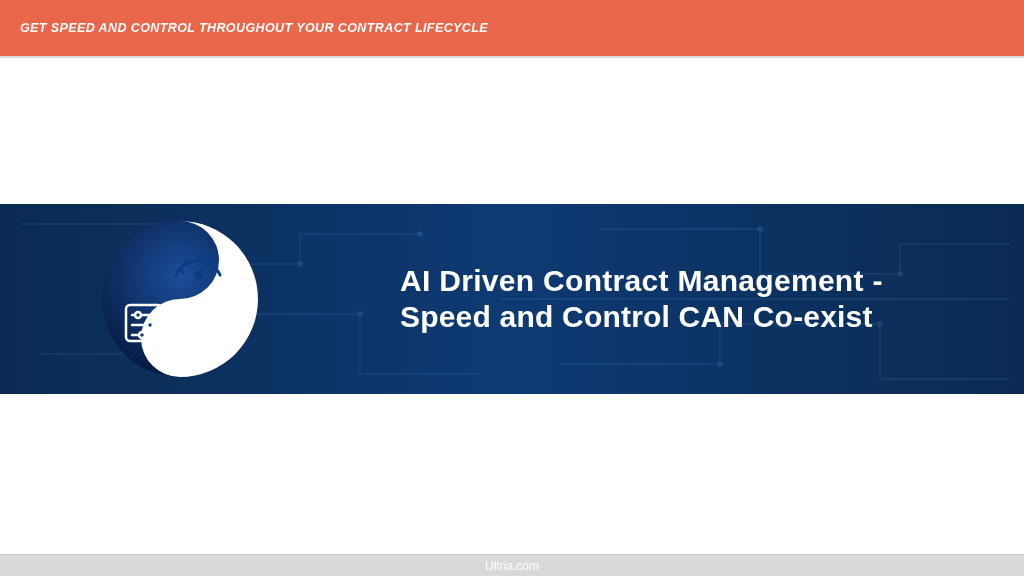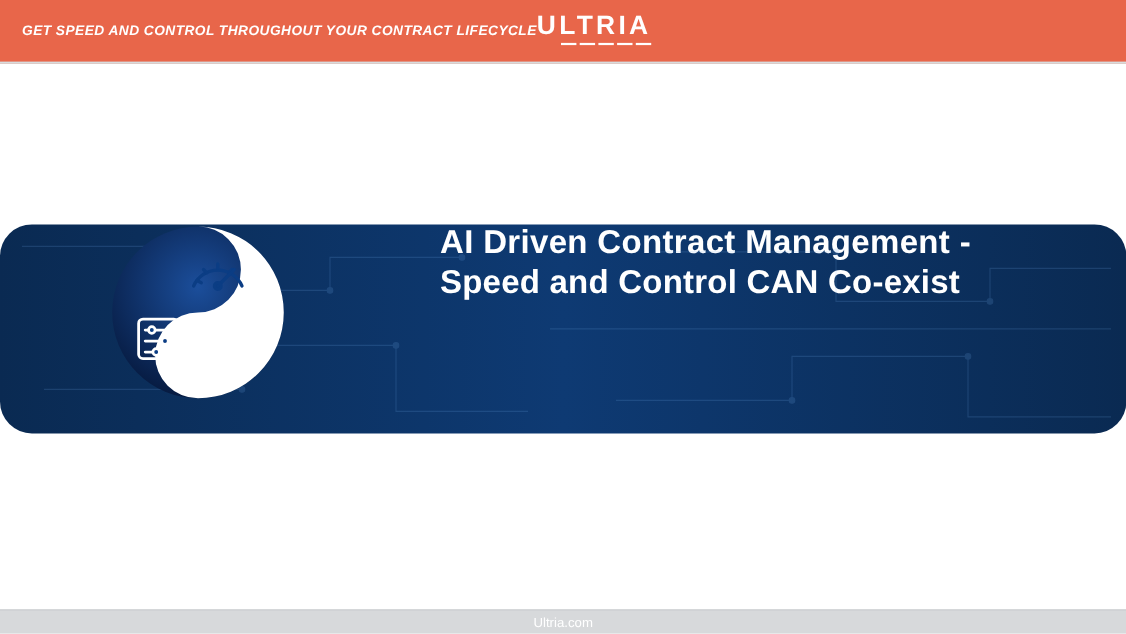--- a/index.html
+++ b/index.html
@@ -45,23 +45,22 @@
     }
 
     .hero {
       position: absolute;
       left: 0;
       top: 204px;
       width: 1024px;
       height: 190px;
       background: linear-gradient(90deg, #0a2a52 0%, #0e3a73 50%, #0a2a52 100%);
       display: flex;
-      align-items: flex-start;
+      align-items: center;
       overflow: hidden;
-      border-radius: 29px;
     }
     .circuit {
       position: absolute;
       inset: 0;
       opacity: 0.18;
       pointer-events: none;
     }
 
     .yinyang-wrap {
       position: relative;
@@ -99,30 +98,20 @@
       color: #ffffff;
       font-size: 12px;
       border-top: 1px solid #c9cccf;
     }
   </style>
 </head>
 <body>
 
 <div class="header">
   <div class="header-tagline">GET SPEED AND CONTROL THROUGHOUT YOUR CONTRACT LIFECYCLE</div>
-  <div>
-    <div class="logo">ULTRIA</div>
-    <div class="logo-underline-row">
-        <span></span>
-        <span></span>
-        <span></span>
-        <span></span>
-        <span></span>
-      </div>
-  </div>
 </div>
 
 <div class="hero">
   <svg class="circuit" viewBox="0 0 1024 190" preserveAspectRatio="none">
     <g stroke="#6fa8e6" stroke-width="1" fill="none">
       <path d="M20 20 H180 V60 H300 V30 H420"></path>
       <path d="M40 150 H220 V110 H360 V170 H480"></path>
       <path d="M600 25 H760 V70 H900 V40 H1010"></path>
       <path d="M560 160 H720 V120 H880 V175 H1010"></path>
       <path d="M500 95 H1010"></path>

